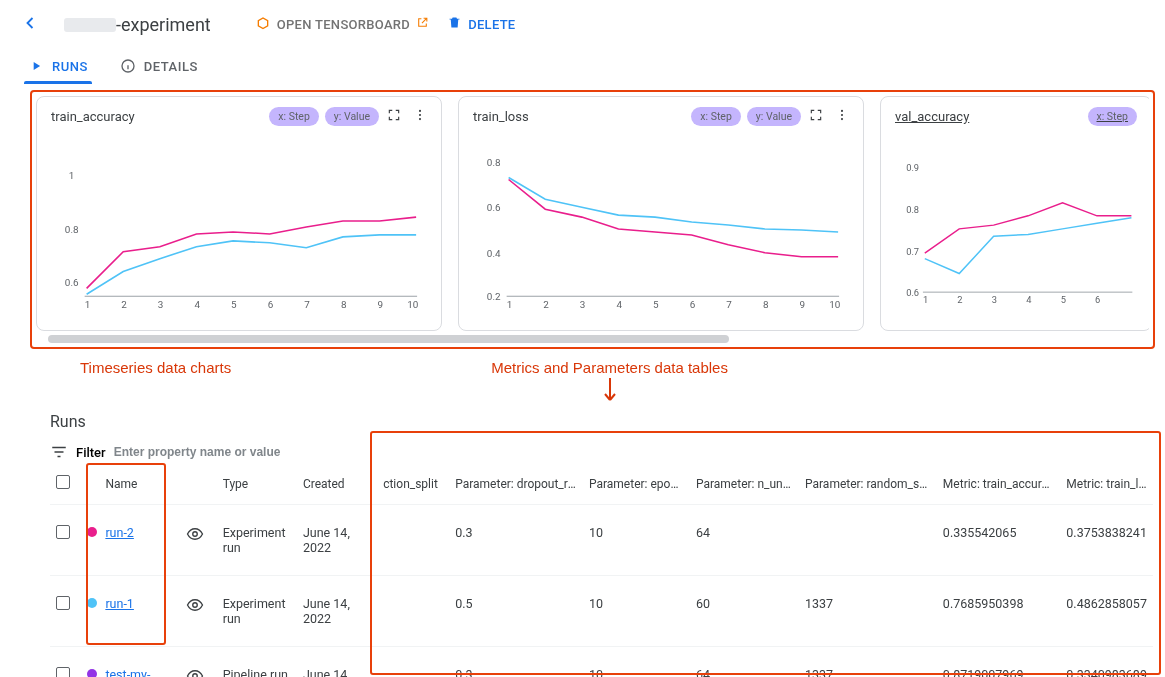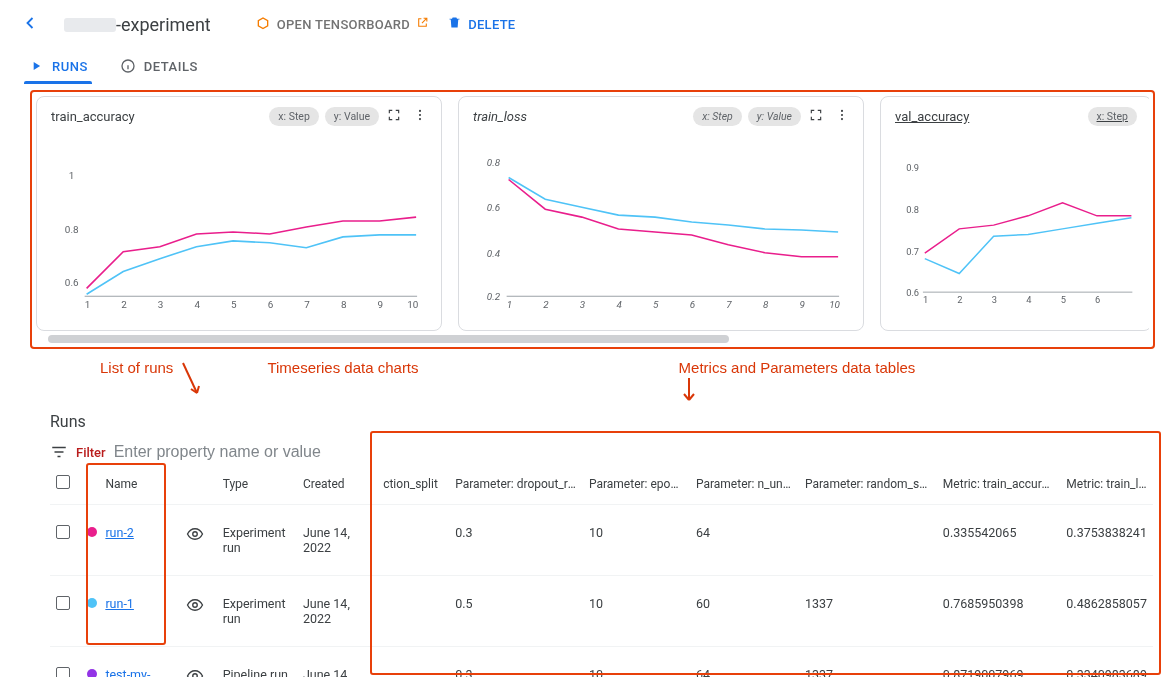--- a/index.html
+++ b/index.html
@@ -39,49 +39,49 @@
   .tab.active::after { content:''; position:absolute; left:0; right:0; bottom:0; height:3px; background:#1a73e8; border-radius:2px 2px 0 0;}
   .tab .ticon { width:16px; height:16px; display:inline-flex; align-items:center; justify-content:center;}
 
   
   .annot-box { border:2px solid #e8400a; border-radius:4px; margin: 6px 10px 2px 30px; padding:4px; }
 
   
   .chart-row { display:flex; gap:16px; overflow:hidden;}
   .chart-card { border:1px solid #dadce0; border-radius:8px; padding:10px 14px 8px 14px; flex:0 0 auto; background:#fff;}
   .chart-card.w1 { width:406px; }
-  .chart-card.w2 { width:406px;font-style:italic; }
+  .chart-card.w2 { width:406px; }
   .chart-card.w3 { width:272px;text-decoration:underline; }
   .chart-head { display:flex; align-items:center; justify-content:space-between; margin-bottom:6px;}
   .chart-title { font-size:13px; color:#3c4043;}
   .chips { display:flex; gap:6px; align-items:center;}
-  .chip { background:#e5e5e5; border-radius:12px; font-size:10.5px; color:#5f6368; padding:3px 9px;}
+  .chip { background:#c4b5fd; border-radius:12px; font-size:10.5px; color:#5f6368; padding:3px 9px;}
   .card-icons { display:flex; gap:12px; align-items:center; margin-left:8px;}
   .card-icons span { cursor:pointer; color:#5f6368;}
   .plot { position:relative; height:190px; width:100%;}
   .plot svg { display:block; width:100%; height:100%;}
   .tick-label { font-size:10px; fill:#5f6368; }
   .series1 { stroke:#e91e8c; stroke-width:1.6; fill:none;}
   .series2 { stroke:#4fc3f7; stroke-width:1.6; fill:none;}
   .axis-line { stroke:#9aa0a6; stroke-width:1;}
 
   .scrollbar-fake { height:8px; background:#cfd1d4; border-radius:4px; margin:4px 420px 0 12px;}
 
   
   .annot { color:#d93708; font-size:15px; font-family: Arial, sans-serif; position:relative;}
   .annot-row { display:flex; padding: 8px 0 0 100px; gap: 80px; align-items:flex-start;}
-  .annot-down { display:flex; flex-direction:column; margin-left:180px;}
+  .annot-down { display:flex; flex-direction:column; align-items:center; margin-left:180px;}
 
   
   .runs-section { padding: 0 12px 0 50px; margin-top: 6px;}
   .runs-title { font-size:16px; color:#3c4043; margin-bottom:10px;}
   .filter-row { display:flex; align-items:center; gap:8px; color:#5f6368; padding: 2px 0 8px 0;}
   .filter-icon { width:18px; height:18px;}
-  .filter-label { font-size:13px; font-weight:500; color:#b91c1c;}
-  .filter-input { border:none; outline:none; font-size:16px; color:#9aa0a6; width:260px; background:transparent;}
+  .filter-label { font-size:13px; font-weight:500; color:#000000;}
+  .filter-input { border:none; outline:none; font-size:12px; color:#9aa0a6; width:260px; background:transparent;font-weight:bold;}
   .filter-input::placeholder { color:#80868b;}
 
   
   .runs-table-wrap { position:relative; }
   .runs-table { width:100%; border-collapse:collapse; table-layout:fixed;}
   .runs-table th { font-size:12px; font-weight:400; color:#3c4043; text-align:left; padding:6px 6px 12px 6px; white-space:nowrap; overflow:hidden; text-overflow:ellipsis;}
   .runs-table td { font-size:12.5px; color:#3c4043; vertical-align:top; padding:20px 6px;}
   .runs-table tr.data-row { border-top:1px solid #f1f3f4;}
   .chk { width:14px; height:14px; border:1.5px solid #5f6368; border-radius:2px; display:inline-block; background:#fff;}
   .dot { width:10px; height:10px; border-radius:50%; display:inline-block;}
@@ -291,27 +291,20 @@
           <polyline class="series2" points="32,124 69,140 106,100 143,98 180,92 217,86 254,80"></polyline>
           <polyline class="series1" points="32,118 69,92 106,88 143,78 180,64 217,78 254,78"></polyline>
         </svg>
       </div>
     </div>
   </div>
   <div class="scrollbar-fake"></div>
 </div>
 
 <div class="annot-row">
-  <div style="display:flex;align-items:flex-start;gap:4px;">
-    <span class="annot">List of runs</span>
-    <svg width="30" height="42" viewBox="0 0 30 42">
-        <path d="M6 4 L20 34" stroke="#d93708" stroke-width="2" fill="none"></path>
-        <path d="M20 34 l-6 -4 M20 34 l2 -7" stroke="#d93708" stroke-width="2" fill="none"></path>
-      </svg>
-  </div>
   <span class="annot" style="margin-left:-20px;">Timeseries data charts</span>
   <div class="annot-down">
     <span class="annot">Metrics and Parameters data tables</span>
     <svg width="20" height="30" viewBox="0 0 20 30">
         <path d="M10 2 L10 24" stroke="#d93708" stroke-width="2"></path>
         <path d="M10 24 l-5 -6 M10 24 l5 -6" stroke="#d93708" stroke-width="2" fill="none"></path>
       </svg>
   </div>
 </div>
 

